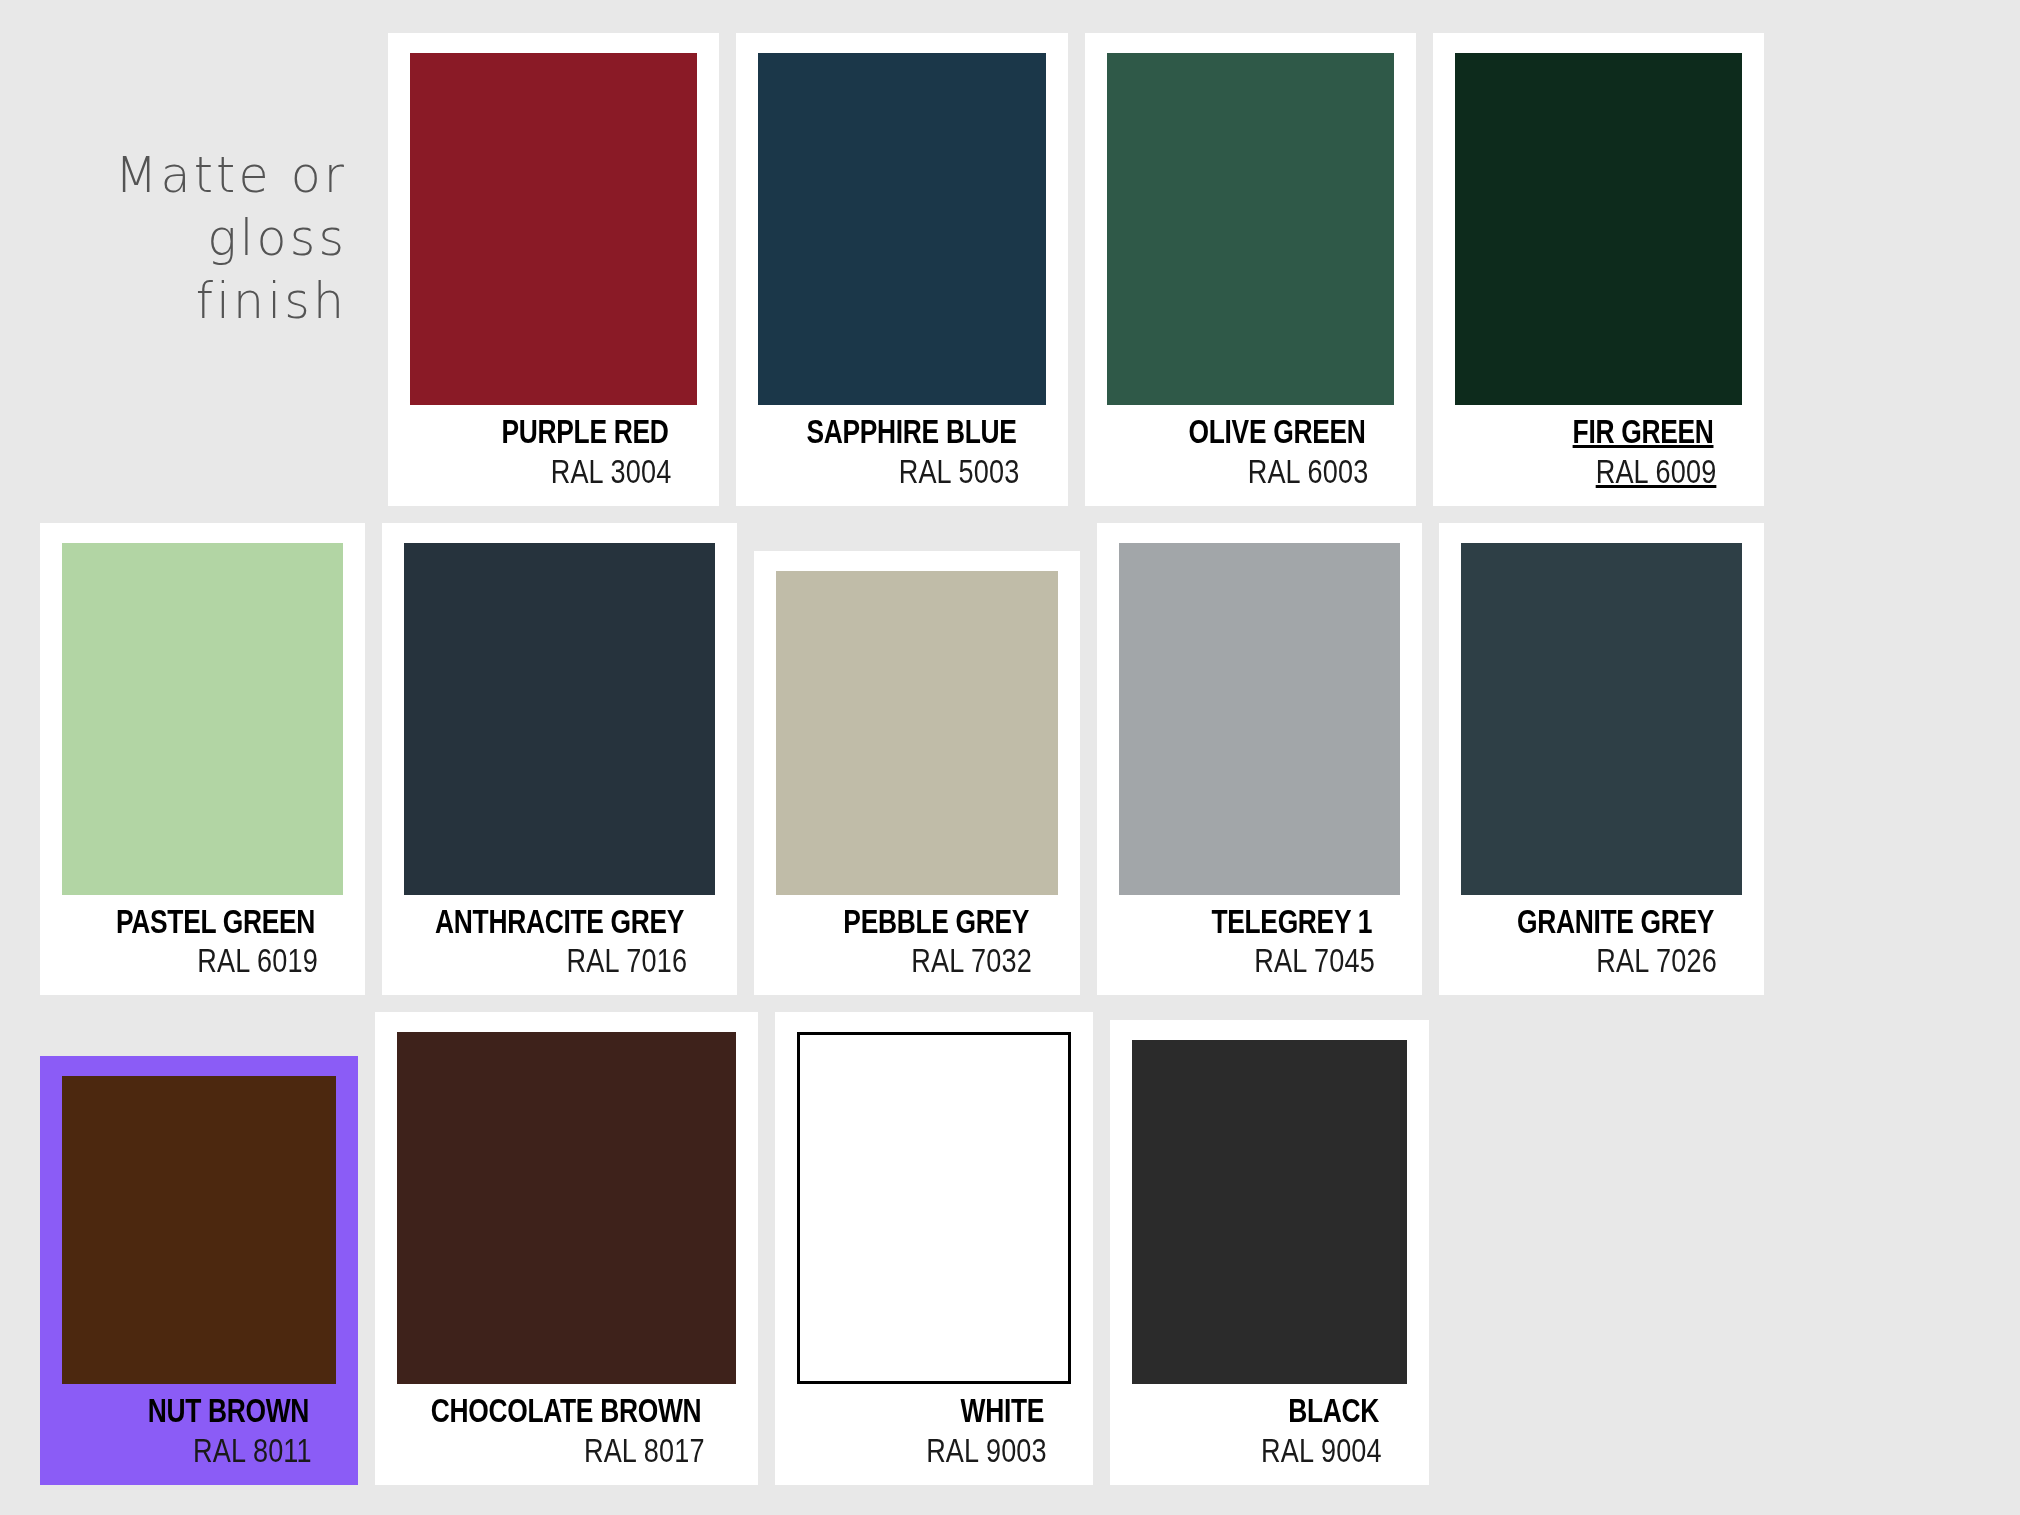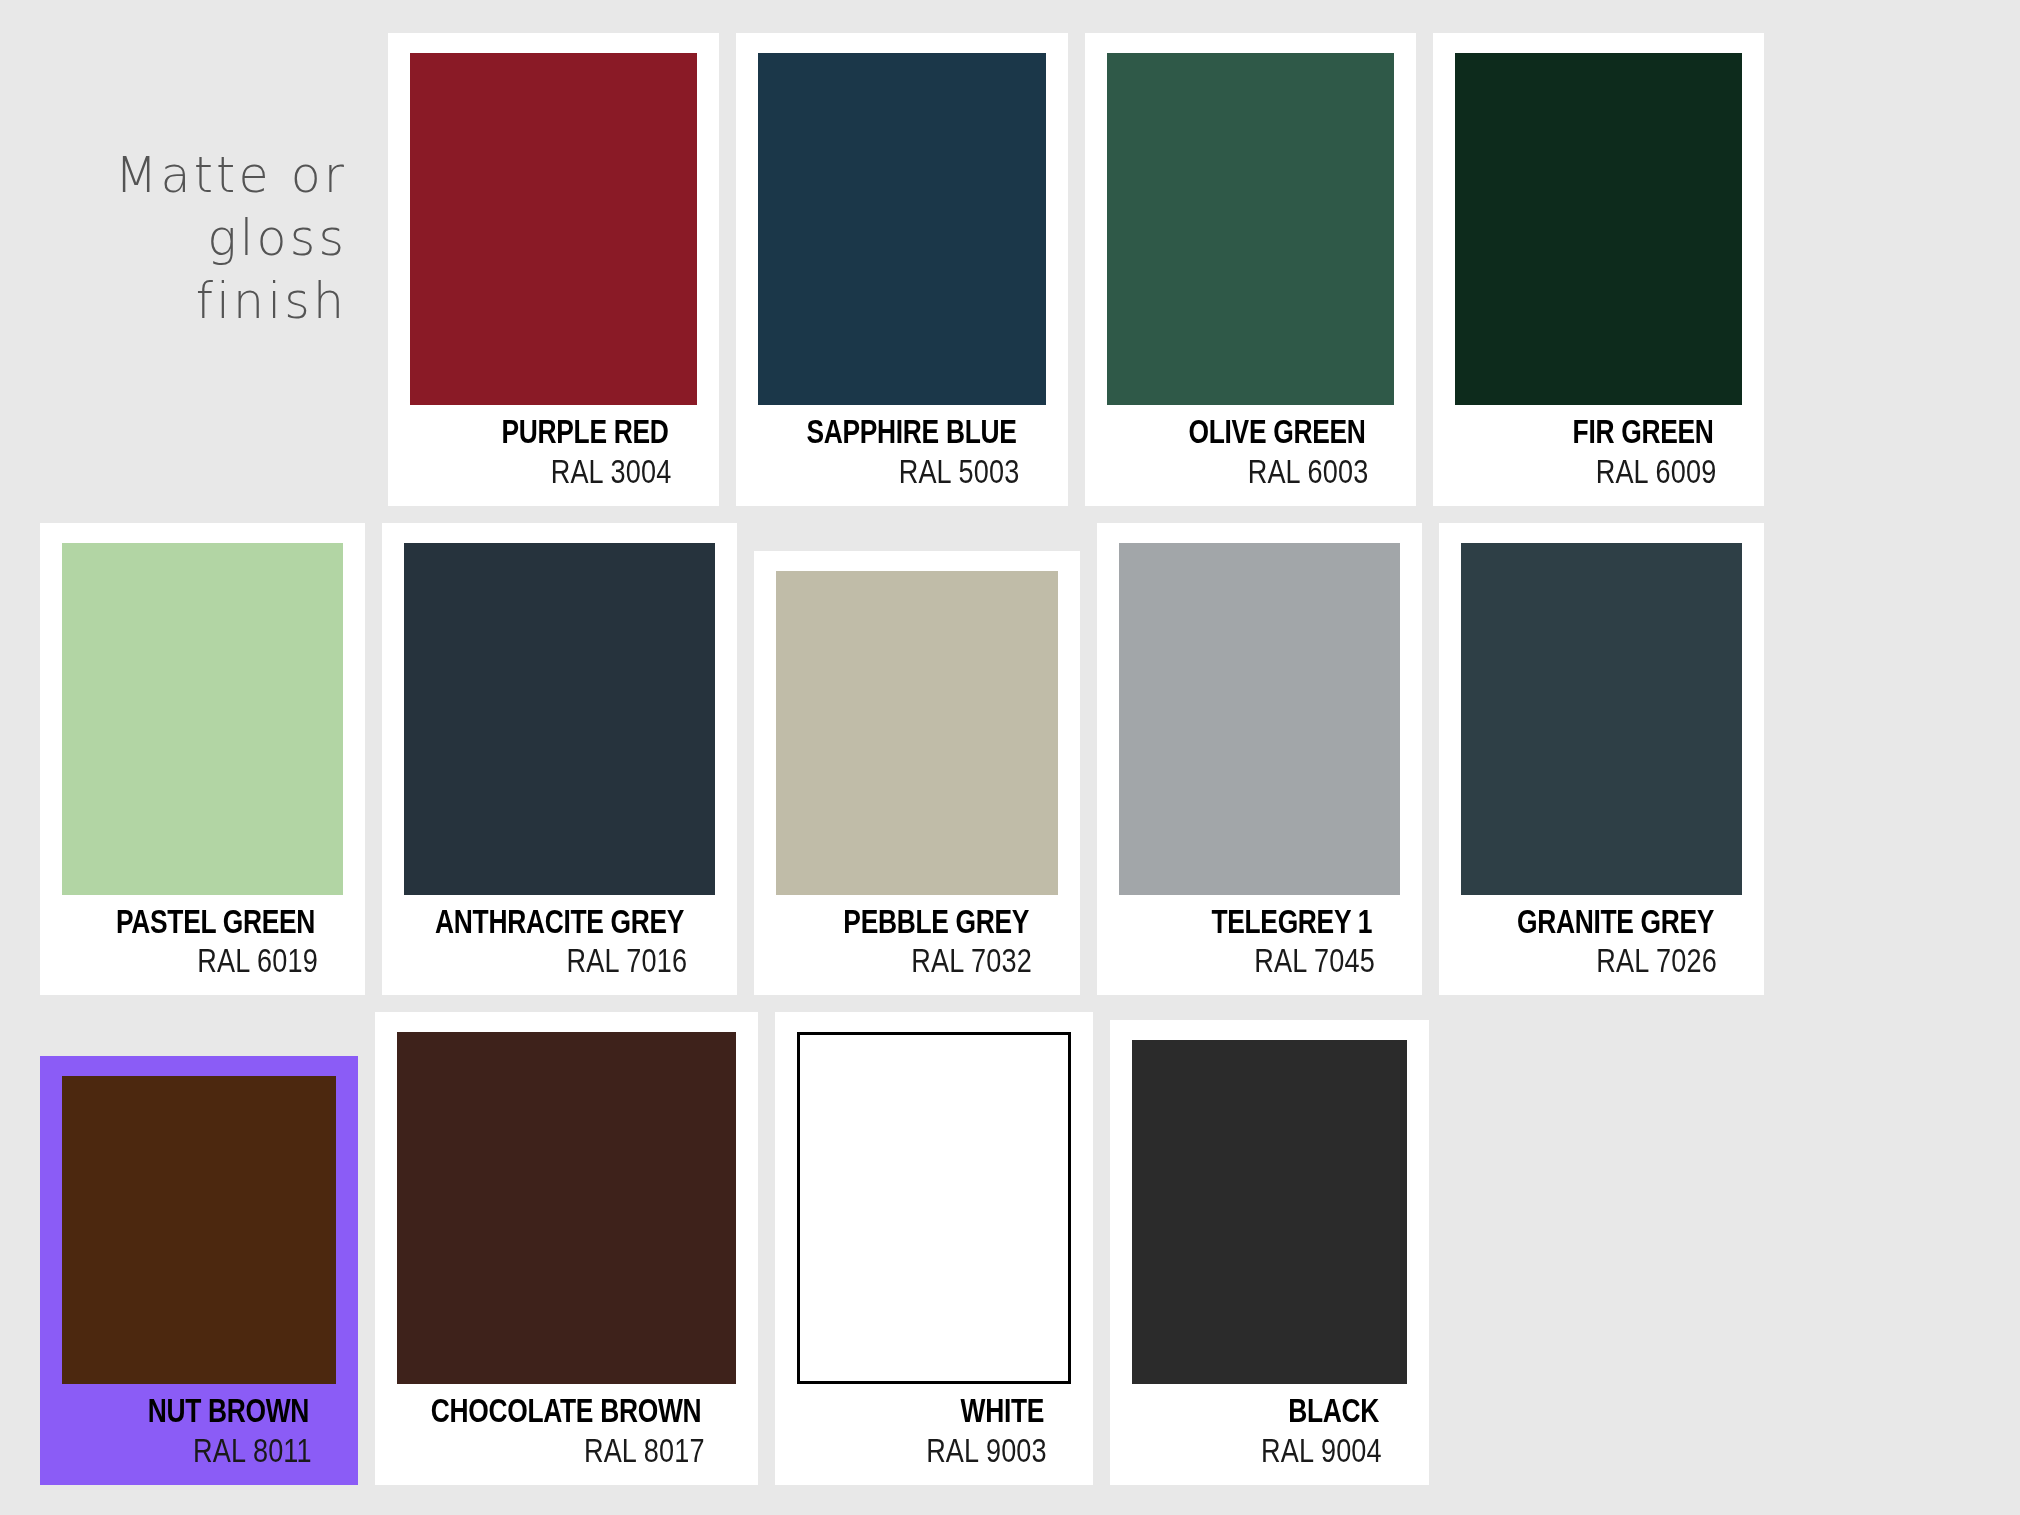--- a/index.html
+++ b/index.html
@@ -144,21 +144,21 @@
     <div class="card" style="background: rgb(255, 255, 255);">
       <div class="chip-wrap">
         <div class="chip" style="background-color: rgb(47, 89, 72);"></div>
       </div>
       <div class="card-labels">
         <div class="swatch-name">OLIVE GREEN</div>
         <div class="swatch-code">RAL 6003</div>
       </div>
     </div>
 
-    <div class="card" style="background: rgb(255, 255, 255);">
+    <div class="card" style="background: rgb(255, 255, 255); text-decoration: underline;">
       <div class="chip-wrap">
         <div class="chip" style="background-color: rgb(13, 43, 28);"></div>
       </div>
       <div class="card-labels">
         <div class="swatch-name">FIR GREEN</div>
         <div class="swatch-code">RAL 6009</div>
       </div>
     </div>
   </div>
 

